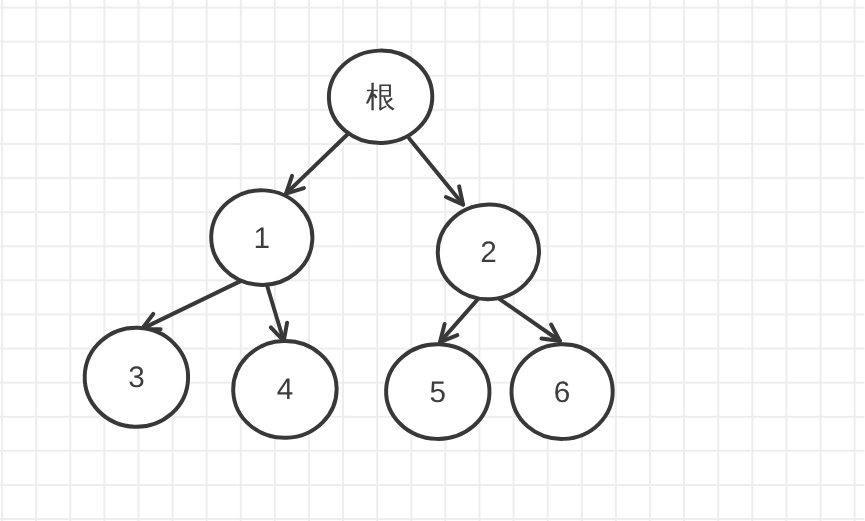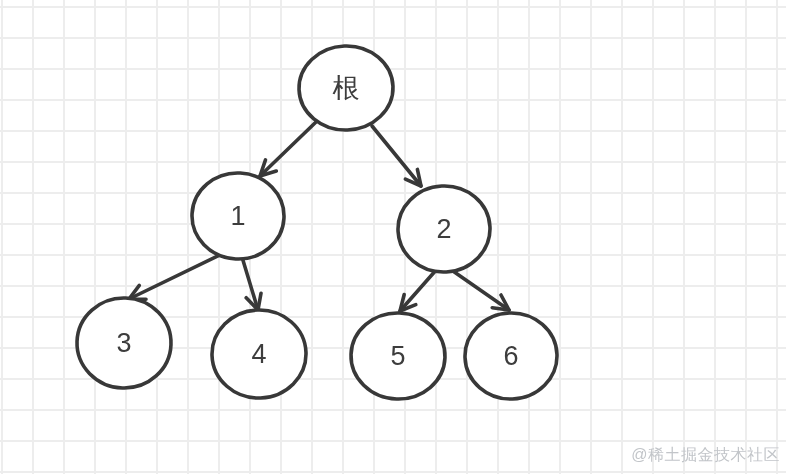--- a/index.html
+++ b/index.html
@@ -103,14 +103,13 @@
       </g>
       <g>
         <ellipse class="node-ellipse" stroke="#383838" cx="398" cy="356" rx="47" ry="43" transform="rotate(2 398 356)"></ellipse>
         <text class="node-label" fill="#3d3d3d" x="398" y="365">5</text>
       </g>
       <g>
         <ellipse class="node-ellipse" stroke="#383838" cx="511" cy="356" rx="46" ry="43" transform="rotate(-2 511 356)"></ellipse>
         <text class="node-label" fill="#3d3d3d" x="511" y="365">6</text>
       </g>
     </svg>
-  <div class="watermark" style="color: rgb(194, 197, 201);">@稀土掘金技术社区</div>
 </div>
 
 </body></html>

